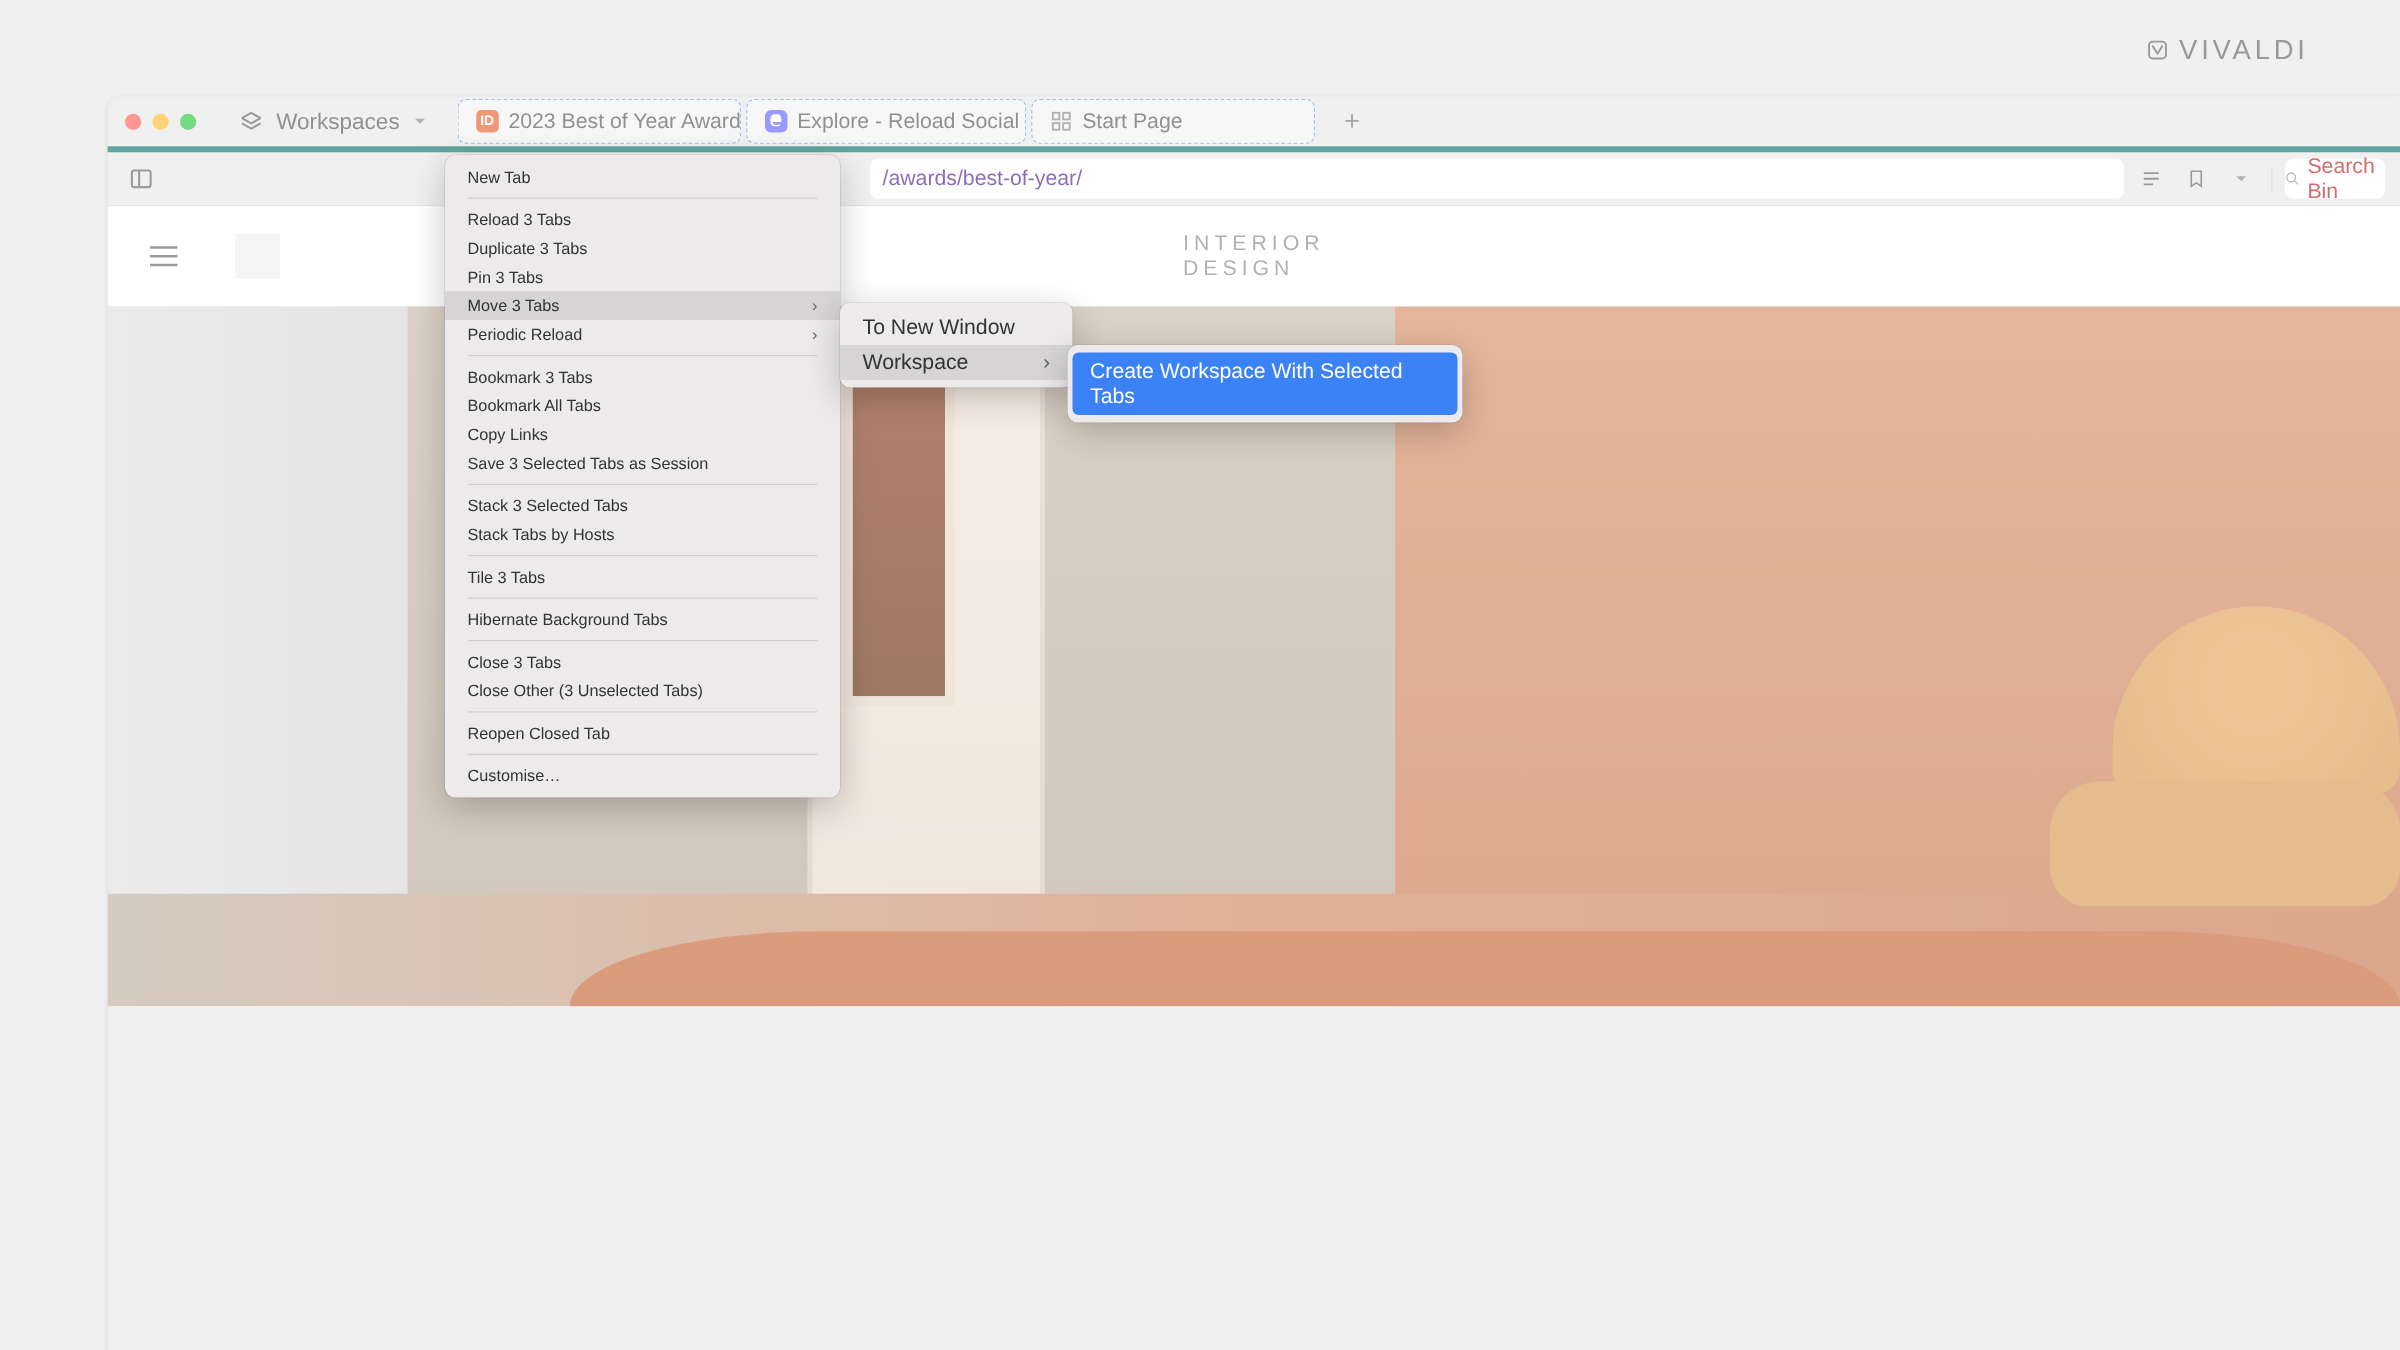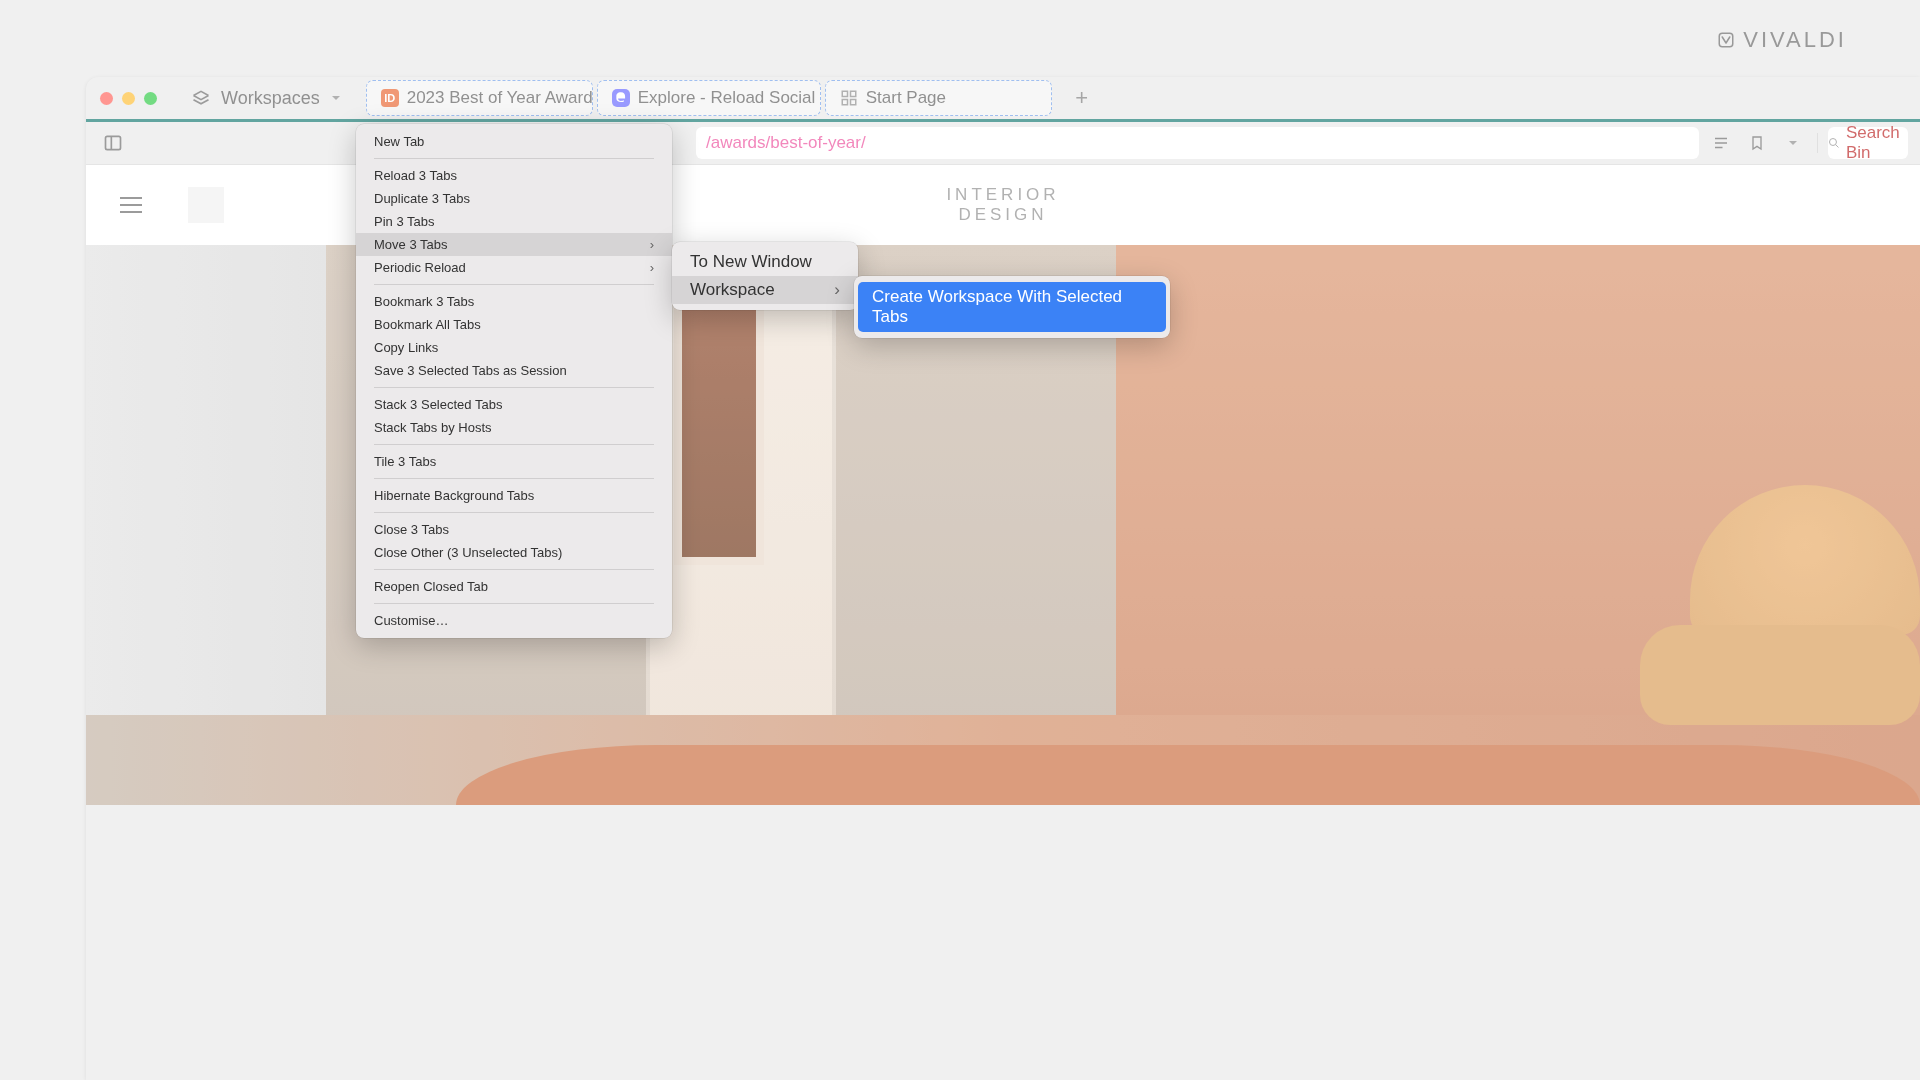--- a/index.html
+++ b/index.html
@@ -4,21 +4,21 @@
 <style>
 * { margin: 0; padding: 0; box-sizing: border-box; font-family: -apple-system, BlinkMacSystemFont, "Segoe UI", Helvetica, Arial, sans-serif; }
 body { background: #f0f0f0; width: 1920px; height: 1080px; overflow: hidden; position: relative; }
 
 .logo-corner { position: absolute; top: 27px; right: 73px; display: flex; align-items: center; gap: 8px; color: #999; }
 .logo-corner svg { width: 18px; height: 18px; }
 .logo-text { font-size: 22px; letter-spacing: 3px; font-weight: 400; }
 
 .browser-window { position: absolute; top: 77px; left: 86px; right: 0; bottom: 0; background: #e8e8e8; border-radius: 12px 0 0 0; box-shadow: 0 1px 4px rgba(0,0,0,0.08); overflow: hidden; }
 
-.tab-bar { height: 45px; display: flex; align-items: center; padding: 0 14px; gap: 4px; border-bottom: 3px solid #0f766e; }
+.tab-bar { height: 45px; display: flex; align-items: center; padding: 0 14px; gap: 4px; border-bottom: 5px solid #0f766e; }
 .traffic-lights { display: flex; gap: 9px; margin-right: 22px; }
 .tl { width: 13px; height: 13px; border-radius: 50%; }
 .tl.red { background: #ff5f57; }
 .tl.yellow { background: #febc2e; }
 .tl.green { background: #28c840; }
 
 .workspaces-btn { display: flex; align-items: center; gap: 10px; padding: 4px 8px; color: #555; font-size: 18px; cursor: pointer; margin-right: 12px; }
 .chevron-down { width: 12px; height: 12px; }
 
 .tab { display: flex; align-items: center; gap: 8px; height: 36px; padding: 0 14px; border: 1.5px dashed #6d9de8; border-radius: 7px; background: #f3f3f3; color: #555; font-size: 17px; white-space: nowrap; overflow: hidden; }
@@ -26,30 +26,30 @@
 .tab.t2 { width: 224px; }
 .tab.t3 { width: 227px; }
 .tab-favicon { width: 18px; height: 18px; border-radius: 4px; flex-shrink: 0; display: flex; align-items: center; justify-content: center; font-size: 11px; color: #fff; font-weight: bold; }
 .fv1 { background: #e8622b; }
 .fv2 { background: #6364ff; border-radius: 5px; }
 .fv3 { color: #888; }
 .new-tab-btn { width: 32px; height: 32px; display: flex; align-items: center; justify-content: center; color: #777; font-size: 22px; margin-left: 10px; cursor: pointer; }
 
 .address-bar { height: 43px; display: flex; align-items: center; padding: 0 12px; gap: 8px; background: #e8e8e8; border-bottom: 1px solid #d8d8d8; }
 .panel-btn { width: 30px; height: 30px; display: flex; align-items: center; justify-content: center; cursor: pointer; }
-.url-area { flex: 1; background: #fff; border-radius: 6px; height: 32px; display: flex; align-items: center; padding: 0 10px; color: #ec4899; font-size: 17px; margin-left: 560px; }
+.url-area { flex: 1; background: #fff; border-radius: 6px; height: 32px; display: flex; align-items: center; padding: 0 10px; color: #4c1d95; font-size: 17px; margin-left: 560px; }
 .search-box { width: 80px; background: #fff; border-radius: 6px; height: 32px; display: flex; align-items: center; padding: 0 0; color: #b91c1c; font-size: 17px; gap: 6px; }
 .ab-icon { width: 28px; height: 28px; display: flex; align-items: center; justify-content: center; cursor: pointer; color: #666; }
 .ab-sep { width: 1px; height: 20px; background: #d0d0d0; margin: 0 2px; }
 
 .content-area { height: 80px; background: #fff; display: flex; align-items: center; padding: 0 34px; position: relative; }
 .hamburger { display: flex; flex-direction: column; gap: 5px; cursor: pointer; }
 .hamburger span { width: 22px; height: 2px; background: #666; }
 .square-placeholder { width: 36px; height: 36px; background: #f0f0f0; margin-left: 46px; }
-.site-logo { position: absolute; left: 50%; transform: translateX(-50%); text-align: center; font-family: Georgia, serif; letter-spacing: 4px; color: #888; font-size: 17px; line-height: 1.15; }
+.site-logo { position: absolute; left: 50%; transform: translateX(-50%); font-family: Georgia, serif; letter-spacing: 4px; color: #888; font-size: 17px; line-height: 1.15; }
 
 .hero-image { height: 560px; position: relative; overflow: hidden; }
 .hero-left { position: absolute; left: 0; top: 0; width: 240px; height: 100%; background: linear-gradient(90deg, #e0e0e0, #d8d8d8); }
 .hero-mid { position: absolute; left: 240px; top: 0; width: 790px; height: 100%; background: linear-gradient(180deg, #c9b8a8 0%, #b8a898 100%); }
 .hero-right { position: absolute; right: 0; top: 0; left: 1030px; height: 100%; background: linear-gradient(180deg, #d89068 0%, #c87850 100%); }
 .wall-strip { position: absolute; left: 560px; top: 0; width: 190px; height: 100%; background: linear-gradient(180deg, #f0e4d8, #e8d8c8); border-left: 4px solid rgba(0,0,0,0.08); border-right: 4px solid rgba(0,0,0,0.08); }
 .floor { position: absolute; left: 0; right: 0; bottom: 0; height: 90px; background: linear-gradient(90deg, #c0b0a0 0%, #d08860 50%, #c87850 100%); }
 .door-slit { position: absolute; left: 588px; top: 20px; width: 90px; height: 300px; background: linear-gradient(180deg, #8b4020, #6b3010); border: 8px solid #e8d8c8; }
 .chair { position: absolute; right: 0; bottom: 60px; width: 280px; height: 260px; }
 .chair-back { position: absolute; right: 0; top: 0; width: 230px; height: 150px; background: radial-gradient(circle at 50% 40%, #e8a860, #d89850); border-radius: 120px 120px 20px 20px; }

